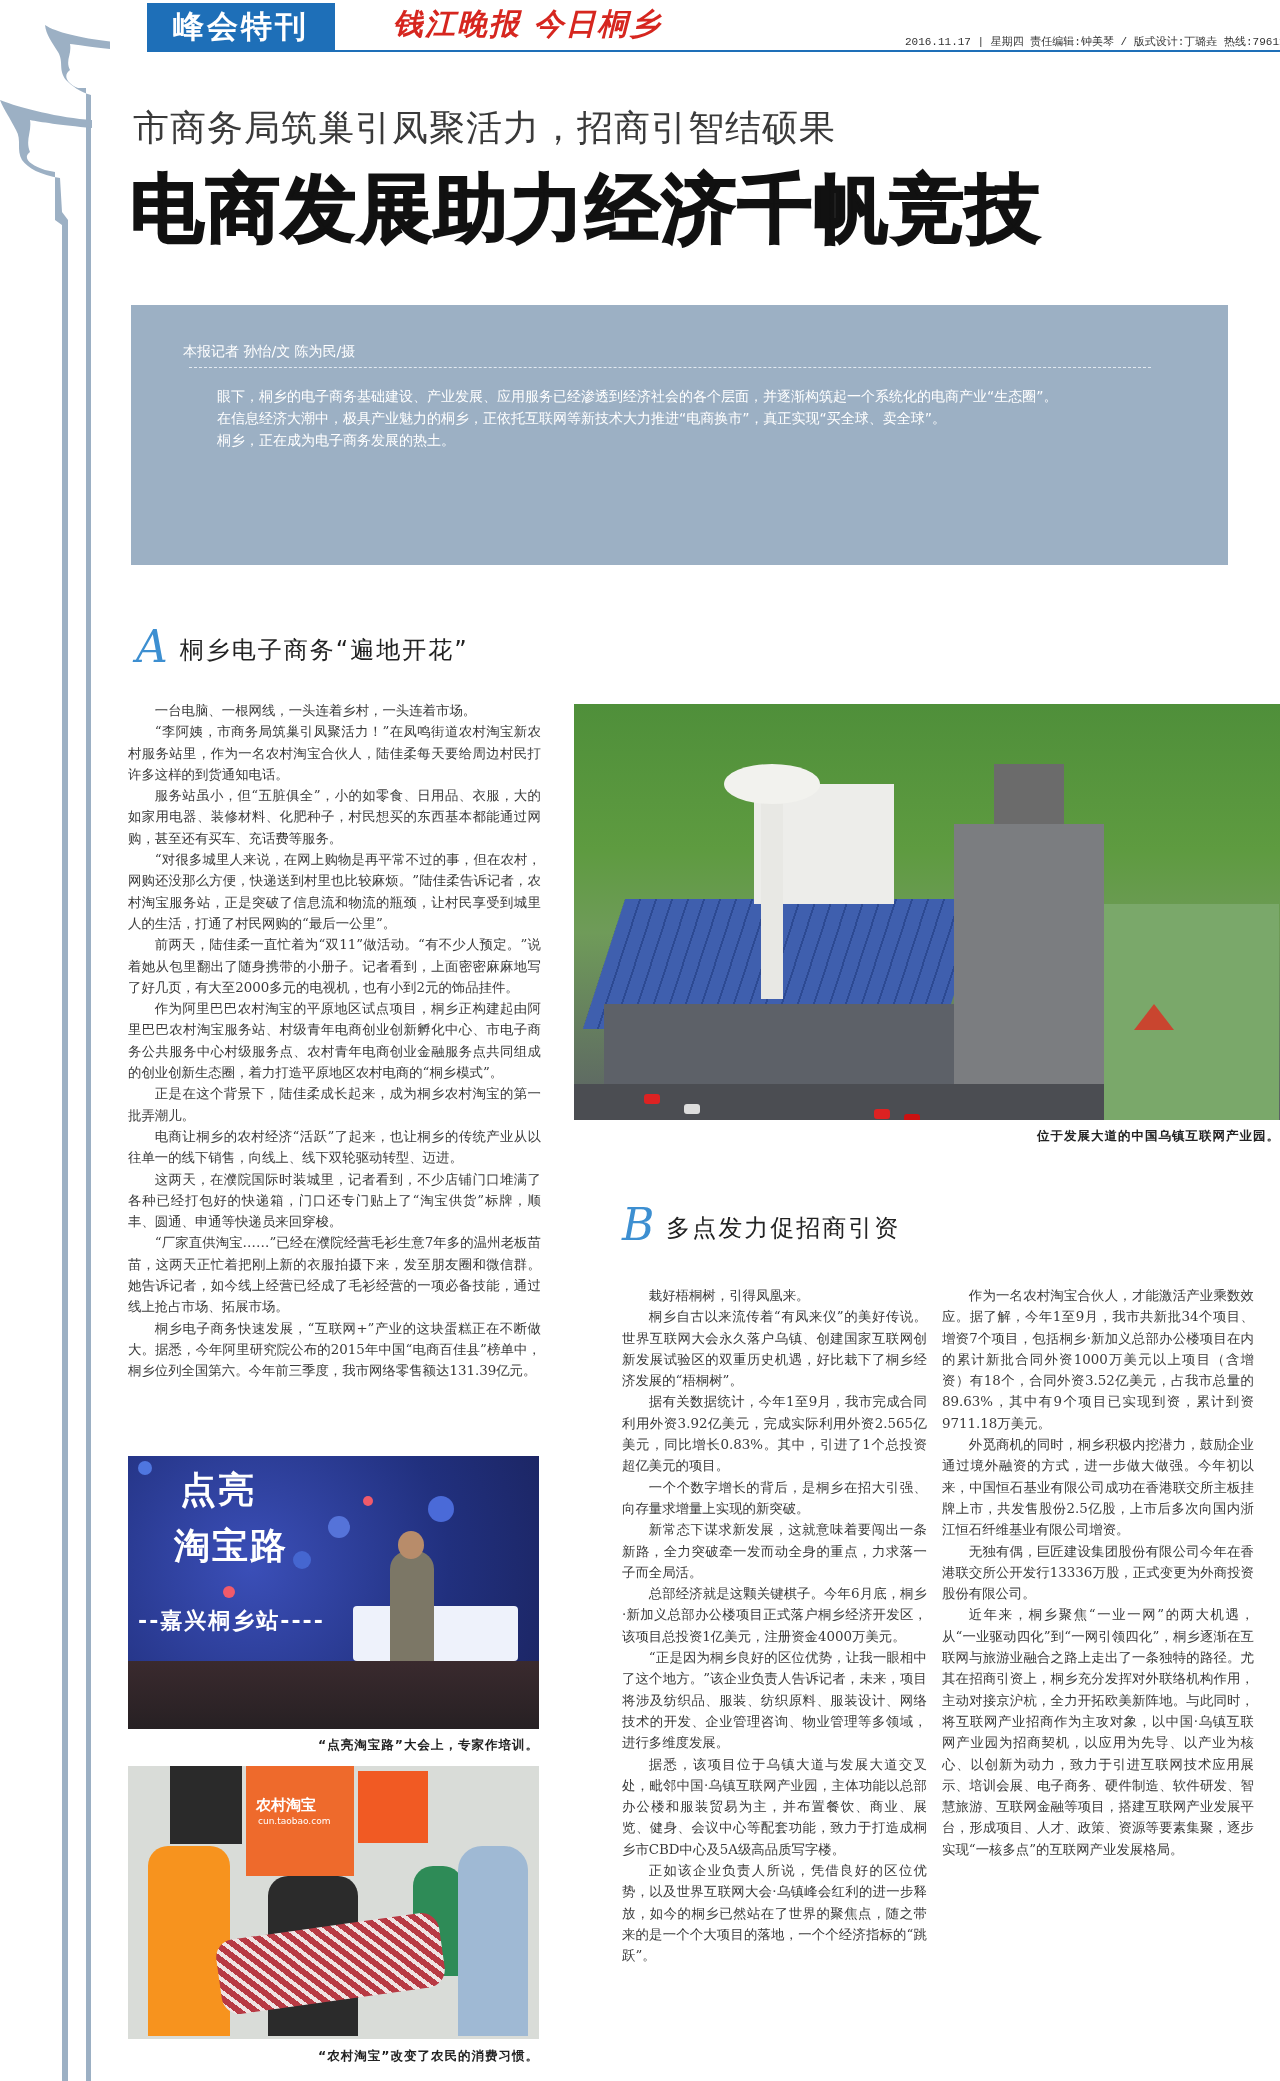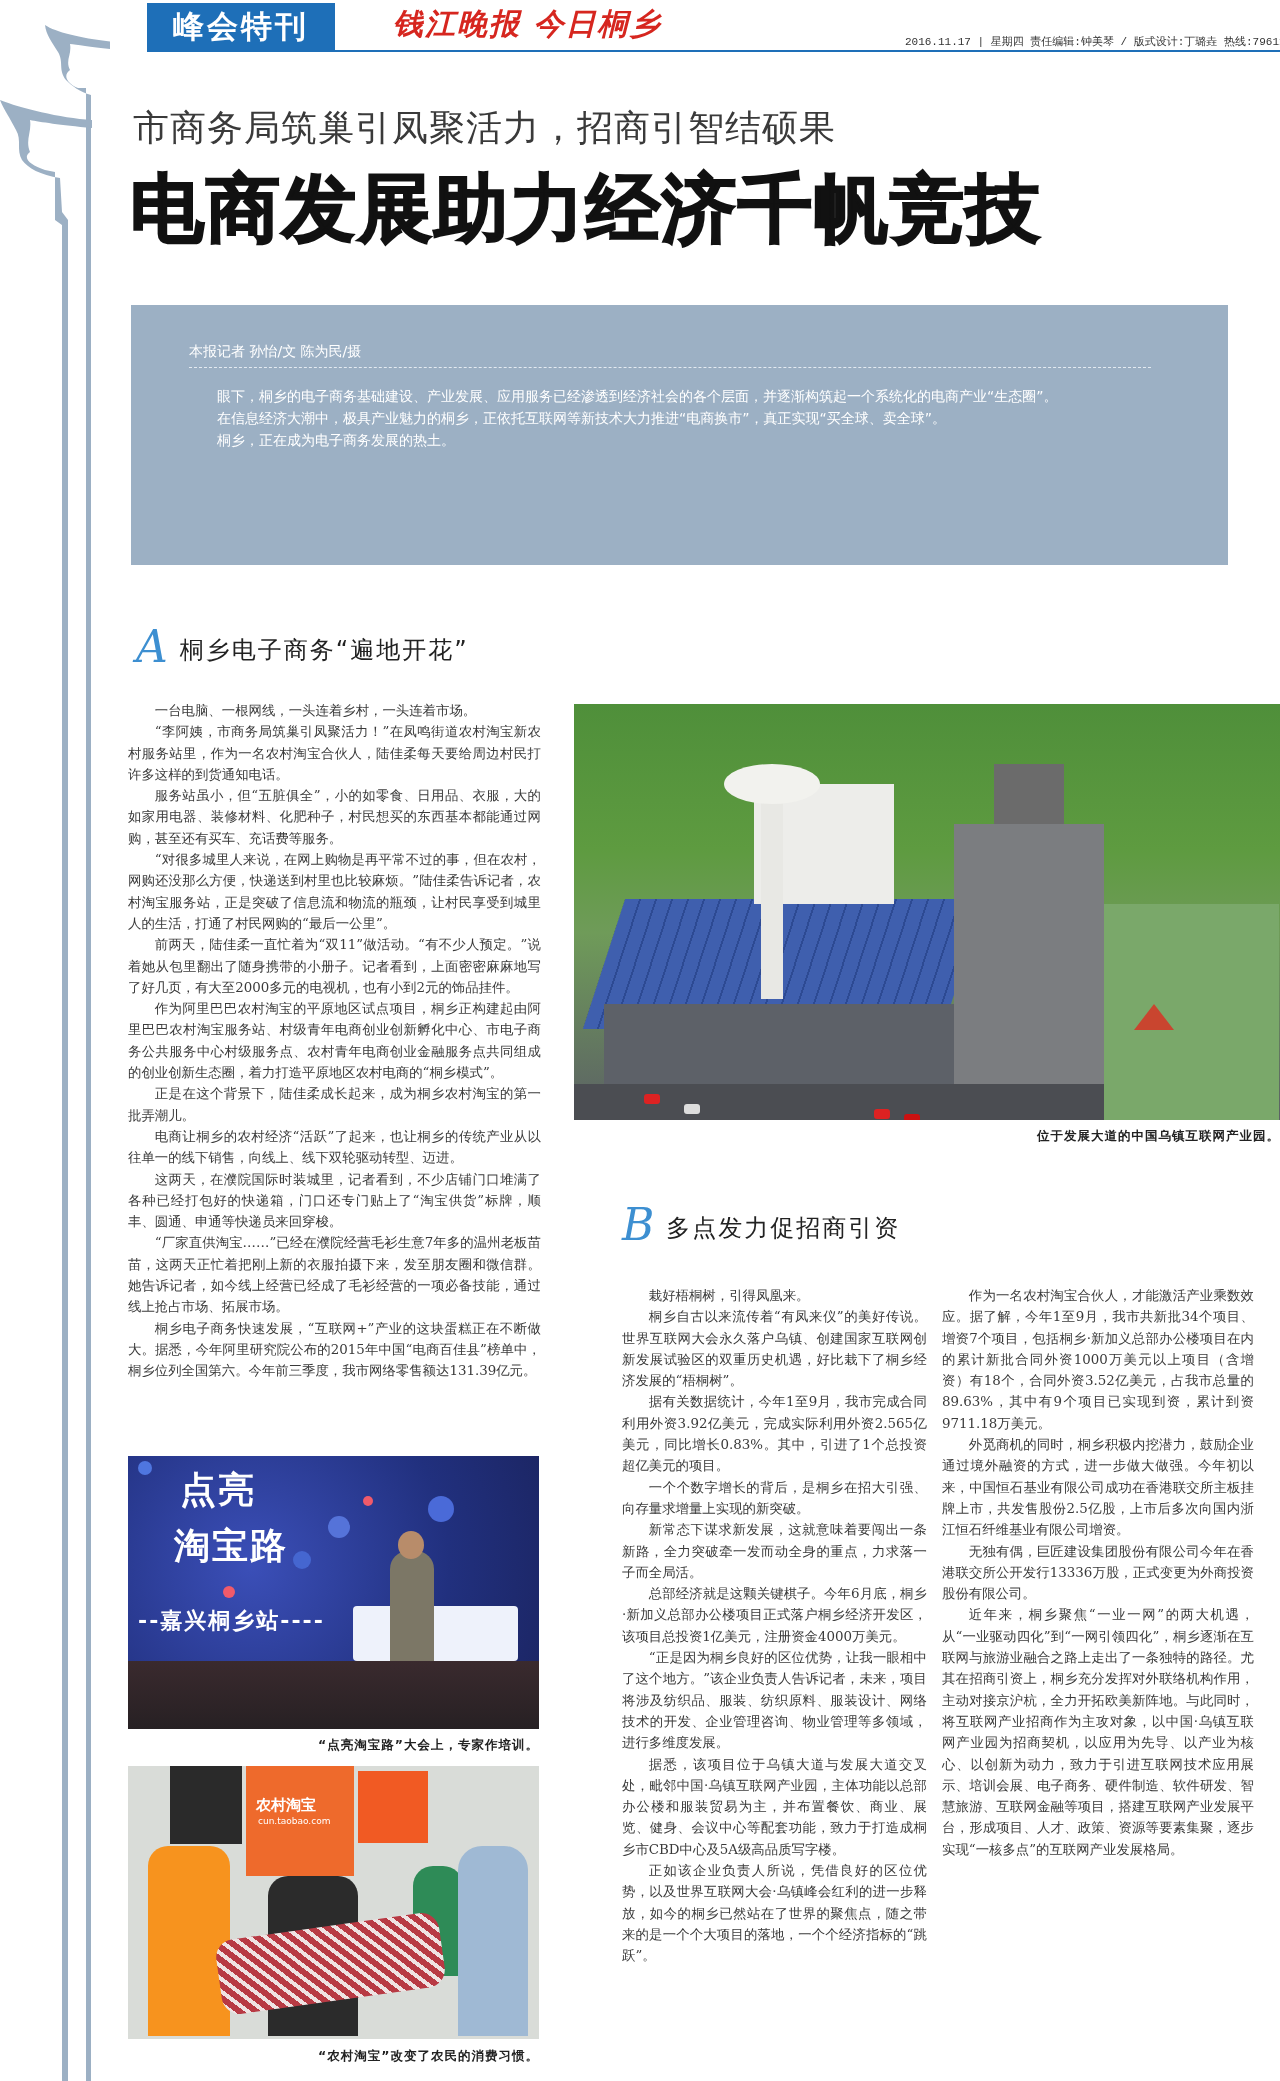--- a/index.html
+++ b/index.html
@@ -23,21 +23,21 @@
 
   
   .kicker { position: absolute; left: 133px; top: 104px; font-family: "DejaVu Sans", sans-serif; font-size: 36px;
     color: #3a3a3a; letter-spacing: 1px; font-weight: 300; }
   .headline { position: absolute; left: 130px; top: 160px; font-family: "DejaVu Sans", sans-serif; font-weight: 900;
     font-size: 74px; color: #111; letter-spacing: 2px; -webkit-text-stroke: 2px #111; }
 
   
   .lead-box { position: absolute; left: 131px; top: 305px; width: 1097px; height: 260px; background: #9cb0c4; color: #fff;
     font-family: "DejaVu Sans", sans-serif; }
-  .byline { position: absolute; left: 58px; top: 38px; font-size: 14px; }
+  .byline { position: absolute; left: 52px; top: 38px; font-size: 14px; }
   .byline-rule { position: absolute; left: 58px; top: 62px; width: 962px; border-top: 1px dashed #e3eaf1; }
   .lead-text { position: absolute; left: 58px; top: 80px; width: 990px; font-size: 14px; line-height: 22px; }
   .lead-text p { text-indent: 2em; }
 
   
   .sec-head { position: absolute; display: flex; align-items: flex-end; }
   .sec-letter { font-family: "DejaVu Serif", serif; font-style: italic; font-size: 44px; color: #3d8fd1; margin-right: 12px;
     line-height: 1; }
   .sec-title { font-family: "DejaVu Sans", sans-serif; font-size: 24px; color: #222; letter-spacing: 2px; padding-bottom: 3px; }
 

